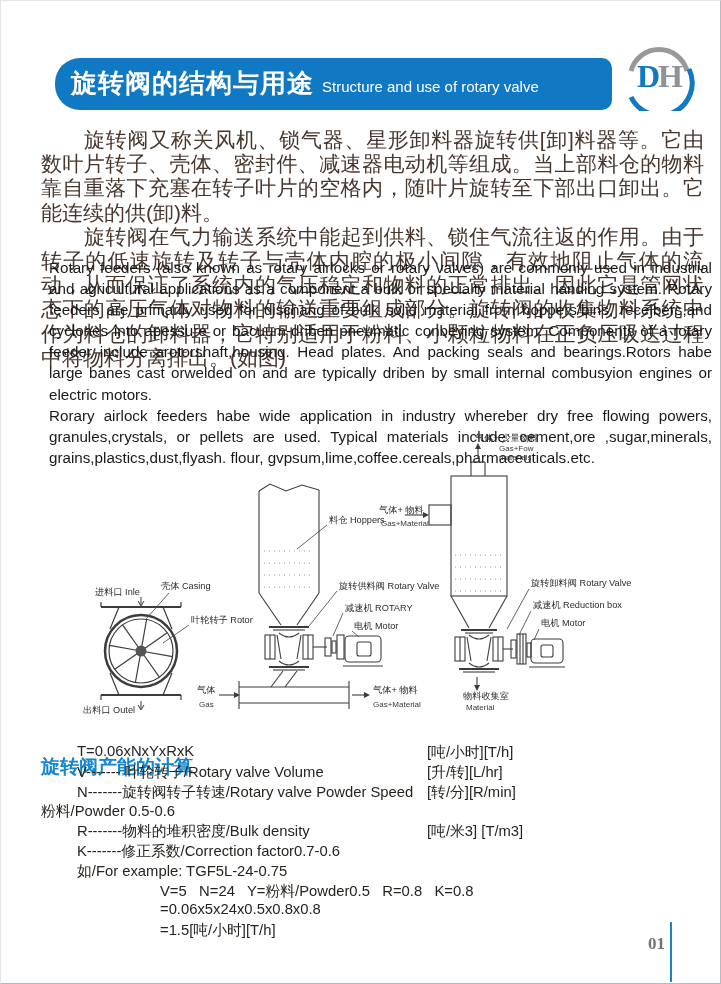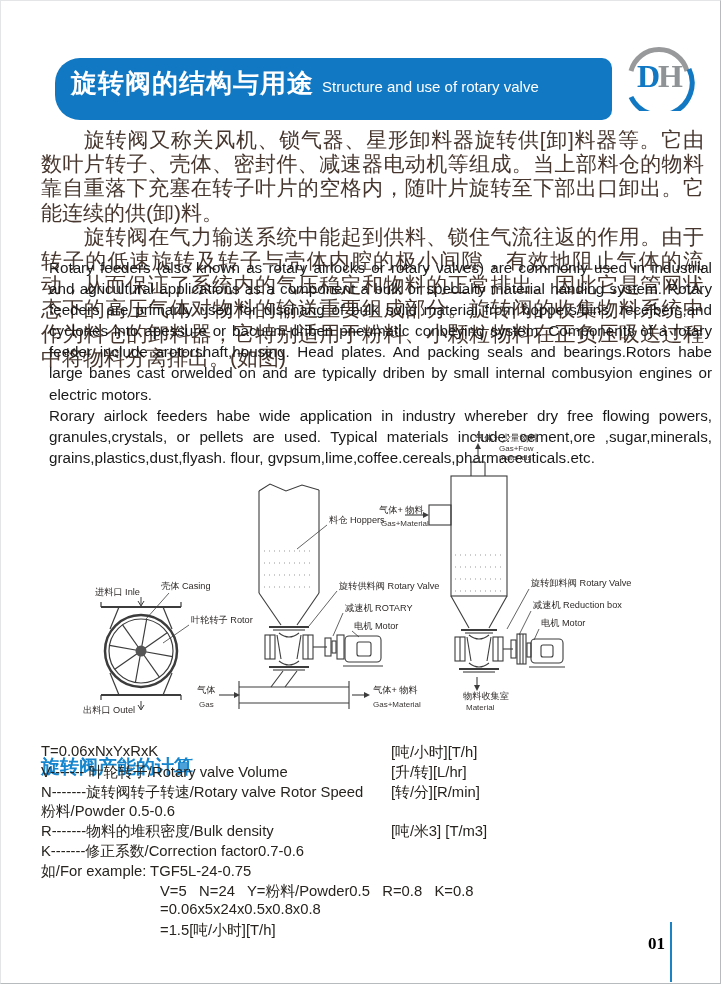--- a/index.html
+++ b/index.html
@@ -1,45 +1,45 @@
 <!DOCTYPE html>
 <html><head>
 <meta charset="utf-8">
 <style>
   html,body{margin:0;padding:0;background:#fff;}
   body{width:721px;height:984px;position:relative;font-family:"Liberation Sans",sans-serif;}
   .page{position:absolute;left:0;top:0;width:719px;height:982px;background:#ffffff;
         border:1px solid #e3e5e6;border-right-color:#b7bbbd;border-bottom-color:#b7bbbd;}
   
-  .banner{position:absolute;left:54px;top:57px;width:557px;height:62px;background:#1178c3;
+  .banner{position:absolute;left:54px;top:57px;width:557px;height:52px;background:#1178c3;
           border-radius:25px 10px 10px 25px;display:flex;align-items:baseline;padding-left:16px;box-sizing:border-box;}
   .banner .cn{font-size:26px;font-weight:bold;color:#ffffff;line-height:50px;letter-spacing:1px;}
   .banner .en{font-size:15px;color:#ffffff;margin-left:8px;}
   .logo{position:absolute;left:614px;top:40px;width:92px;height:70px;}
   
   .cnblock{position:absolute;left:40px;top:127px;width:663px;}
   .cnblock p{margin:0;font-size:21px;line-height:24.2px;color:#46362e;text-align:justify;text-indent:2.05em;}
   .enblock{position:absolute;left:48px;top:256px;width:663px;}
   .enblock p{margin:0;font-size:15.2px;line-height:21.1px;color:#191919;text-align:justify;}
   
   .diagram{position:absolute;left:38px;top:428px;width:675px;height:288px;}
   .dl{font-size:9.2px;fill:#2e2a28;font-family:"Liberation Sans",sans-serif;}
   .dls{font-size:8px;fill:#3a3634;}
   .dots{stroke:#999;stroke-dasharray:1,4;stroke-width:1;}
   .ldr{stroke-width:0.8;}
   
   .calc-title{position:absolute;left:40px;top:753px;font-size:19px;font-weight:bold;color:#1585cd;}
   .calc{position:absolute;left:40px;top:742px;width:650px;font-size:14.8px;color:#27241f;}
   .crow{display:flex;height:19.8px;align-items:flex-start;}
-  .crow .l{width:350px;flex:none;white-space:pre;}
+  .crow .l{width:350px;flex:none;white-space:pre;margin-left:36px;}
   .crow .r{white-space:pre;}
   .ex{margin-left:119px;height:19.8px;white-space:pre;}
   
   .pagenum{position:absolute;left:630px;top:933px;width:34px;text-align:right;
-           font-family:"Liberation Serif",serif;font-weight:bold;font-size:17px;color:#000000;}
+           font-family:"Liberation Serif",serif;font-weight:bold;font-size:17px;color:#737373;}
   .vline{position:absolute;left:669px;top:921px;width:2px;height:60px;background:#1b82c6;}
 </style>
 </head>
 <body>
 
 <div class="page">
 
   <div class="banner">
     <span class="cn">旋转阀的结构与用途</span>
     <span class="en">Structure and use of rotary valve</span>
@@ -208,21 +208,21 @@
   <div class="calc">
     <div class="crow">
       <span class="l">T=0.06xNxYxRxK</span>
       <span class="r">[吨/小时][T/h]</span>
     </div>
     <div class="crow">
       <span class="l">V------- 叶轮转子/Rotary valve Volume</span>
       <span class="r">[升/转][L/hr]</span>
     </div>
     <div class="crow">
-      <span class="l">N-------旋转阀转子转速/Rotary valve Rotor Speed</span>
+      <span class="l">N-------旋转阀转子转速/Rotary valve Powder Speed</span>
       <span class="r">[转/分][R/min]</span>
     </div>
     <div class="crow">
       <span class="r">粉料/Powder 0.5-0.6</span>
     </div>
     <div class="crow">
       <span class="l">R-------物料的堆积密度/Bulk density</span>
       <span class="r">[吨/米3] [T/m3]</span>
     </div>
     <div class="crow">

